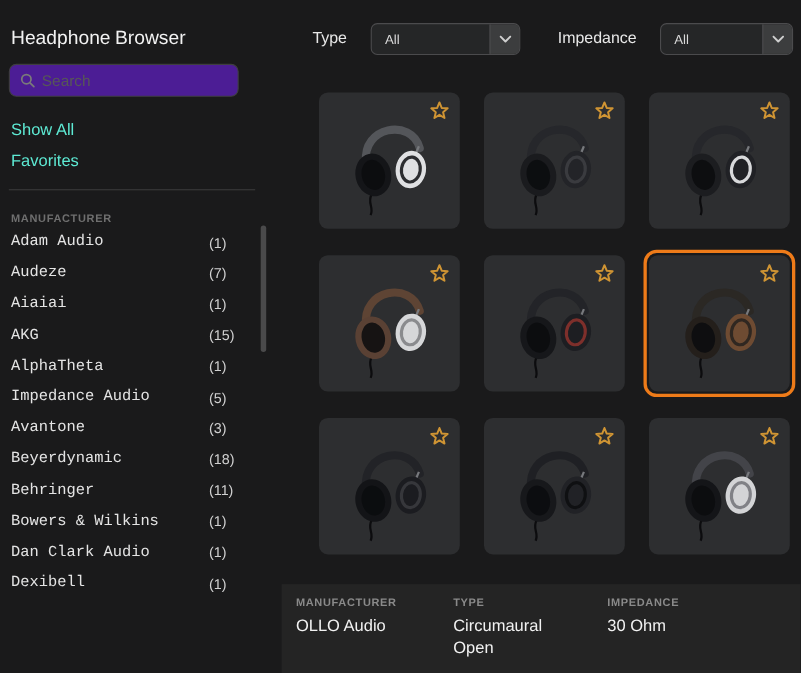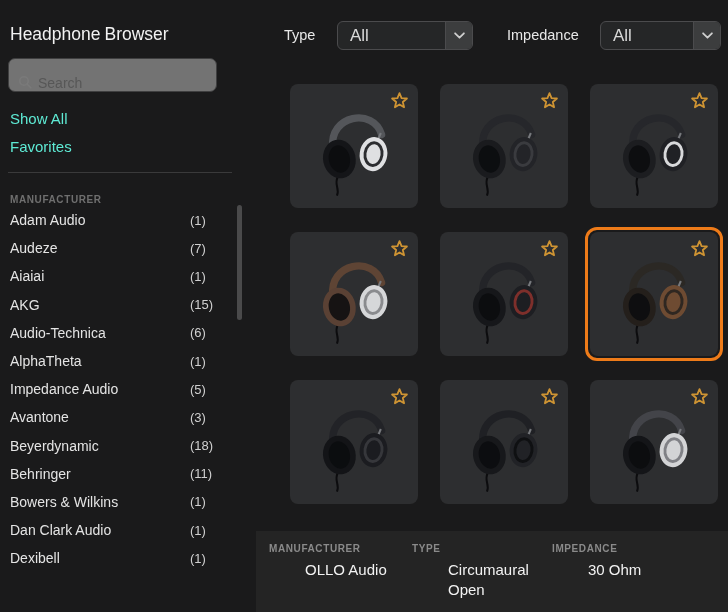--- a/index.html
+++ b/index.html
@@ -5,48 +5,48 @@
   * { margin:0; padding:0; box-sizing:border-box; }
   html,body { width:728px; height:612px; }
   body { font-family:"Liberation Sans", sans-serif; background:#1a1a1b; }
   .app { position:relative; width:728px; height:612px; overflow:hidden; background:#1a1a1b;
          --accent:#ee7b19; --star:#cf9433; }
 
   
   .title { position:absolute; left:10px; top:24px; font-size:17.5px; color:#f2f2f2; font-weight:400; white-space:nowrap; }
   .title .t-bold { font-weight:400; margin-right:4px; }
   .search { position:absolute; left:8px; top:58px; width:209px; height:30px;
-            background:#737373; border:1.5px solid #3f3f40; border-radius:7px;
-            display:flex; align-items:flex-start; padding:16px 9px; gap:6px; }
+            background:#4c1d95; border:1.5px solid #3f3f40; border-radius:7px;
+            display:flex; align-items:center; padding:4px 9px; gap:6px; }
   .search input { flex:1; min-width:0; background:transparent; border:none; outline:none;
                   color:#dddddd; font-size:14px; font-family:"Liberation Sans", sans-serif; }
   .search input::placeholder { color:#575757; }
   .link { position:absolute; left:10px; font-size:15px; color:#5eead4; cursor:pointer; }
   .link.l0 { top:110px; }
   .link.l1 { top:138px; }
   .divider { position:absolute; left:8px; top:172px; width:224px; height:1px; background:#3a3a3b; }
   .section-label { position:absolute; left:10px; top:194px; font-size:10px; font-weight:700;
                    letter-spacing:.6px; color:#6f6f6f; }
   #manufacturer-list { position:absolute; left:0; top:206px; width:232px; }
   .mrow { position:relative; height:28.2px; display:flex; align-items:center; padding-left:10px; cursor:pointer; }
-  .mrow .name { font-size:14px; color:#e4e4e4; }
+  .mrow .name { font-size:14px; color:#e4e4e4;font-family:Liberation Mono, monospace; }
   .mrow .count { position:absolute; left:190px; font-size:13px; color:#d0d0d0; }
   .scroll-thumb { position:absolute; left:237px; top:205px; width:5px; height:115px;
                   background:#4a4a4b; border-radius:3px; }
 
   
   .flabel { position:absolute; top:27px; font-size:14.5px; color:#e8e8e8; }
   .flabel.type { left:284px; }
   .flabel.imp { left:507px; }
   .dropdown { position:absolute; top:21px; height:29px; background:#252627;
               border:1px solid #4b4b4d; border-radius:6px; display:flex; align-items:center;
               cursor:pointer; overflow:hidden; }
   .dropdown.type { left:337px; width:136px; }
   .dropdown.imp  { left:600px; width:121px; }
-  .dropdown .val { flex:1; padding-left:12px; font-size:17px; color:#d9d9d9; }
+  .dropdown .val { flex:1; padding-left:12px; font-size:12px; color:#d9d9d9; }
   .dropdown .chev { width:27px; align-self:stretch; background:#3c3d3e; border-left:1px solid #4b4b4d;
                     display:flex; align-items:center; justify-content:center; }
 
   
   #card-grid { position:absolute; left:290px; top:84px; width:428px;
                display:grid; grid-template-columns:repeat(3,128px); column-gap:22px; row-gap:24px; }
   .card { position:relative; width:128px; height:124px; background:#2d2e30; border-radius:8px; cursor:pointer; }
   .card.selected::after { content:""; position:absolute; inset:-5px; border:3px solid var(--accent);
                           border-radius:12px; pointer-events:none; }
   .card .hp { position:absolute; left:12px; top:10px; }
@@ -55,21 +55,21 @@
   
   .detail-bar { position:absolute; left:256px; top:531px; width:472px; height:81px;
                 background:#242424; display:flex; padding:12px 0 0 13px; }
   .dfield { flex:0 0 auto; }
   .dfield:nth-child(1){ width:143px; }
   .dfield:nth-child(2){ width:140px; }
   .dfield:nth-child(3){ width:148px; }
   .dfield:nth-child(4){ width:160px; }
   .dfield .dlabel { font-size:10px; font-weight:700; letter-spacing:.6px; color:#8a8a8a;
                     white-space:nowrap; }
-  .dfield .dvalue { margin-top:6px; font-size:15px; color:#f2f2f2; line-height:20px; width:112px;margin-left:36px; }
+  .dfield .dvalue { margin-top:6px; font-size:15px; color:#f2f2f2; line-height:20px; width:112px; }
   .dfield:nth-child(4) .dvalue { white-space:nowrap; }
 </style>
 </head>
 <body>
 
 <div class="app" style="--accent: #ee7b19; --star: #cf9433;">
 
   <h1 class="title"><span class="t-bold">Headphone</span><span class="t-reg">Browser</span></h1>
 
   <div class="search">
@@ -94,24 +94,20 @@
       <span class="name">Audeze</span>
       <span class="count">(7)</span>
     </div>
       <div class="mrow">
       <span class="name">Aiaiai</span>
       <span class="count">(1)</span>
     </div>
       <div class="mrow">
       <span class="name">AKG</span>
       <span class="count">(15)</span>
-    </div>
-      <div class="mrow">
-      <span class="name">Audio-Technica</span>
-      <span class="count">(6)</span>
     </div>
       <div class="mrow">
       <span class="name">AlphaTheta</span>
       <span class="count">(1)</span>
     </div>
       <div class="mrow">
       <span class="name">Impedance Audio</span>
       <span class="count">(5)</span>
     </div>
       <div class="mrow">

